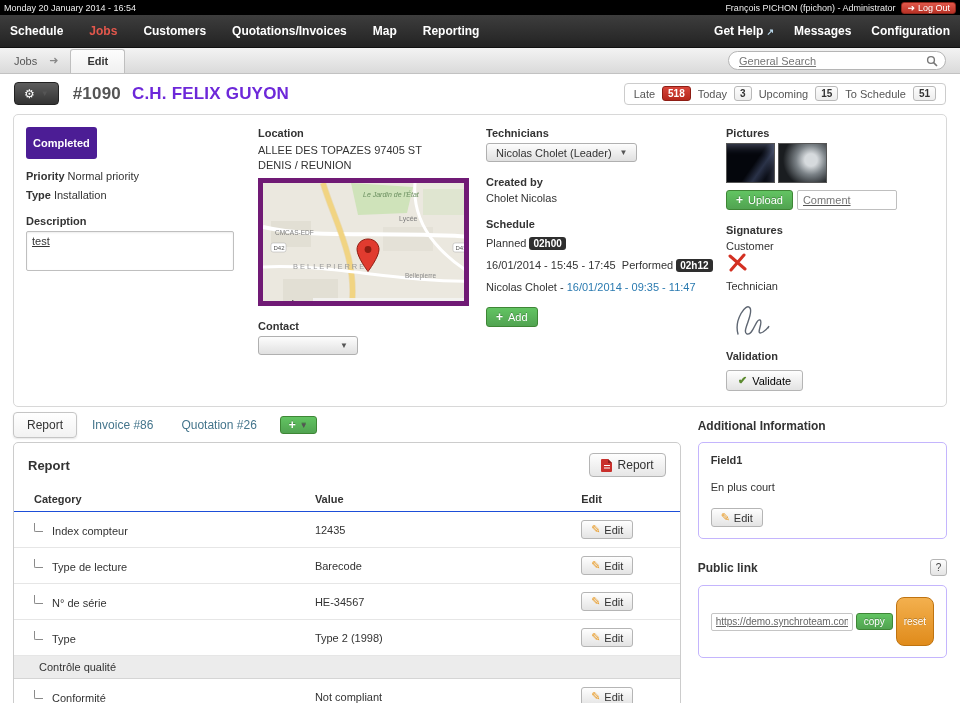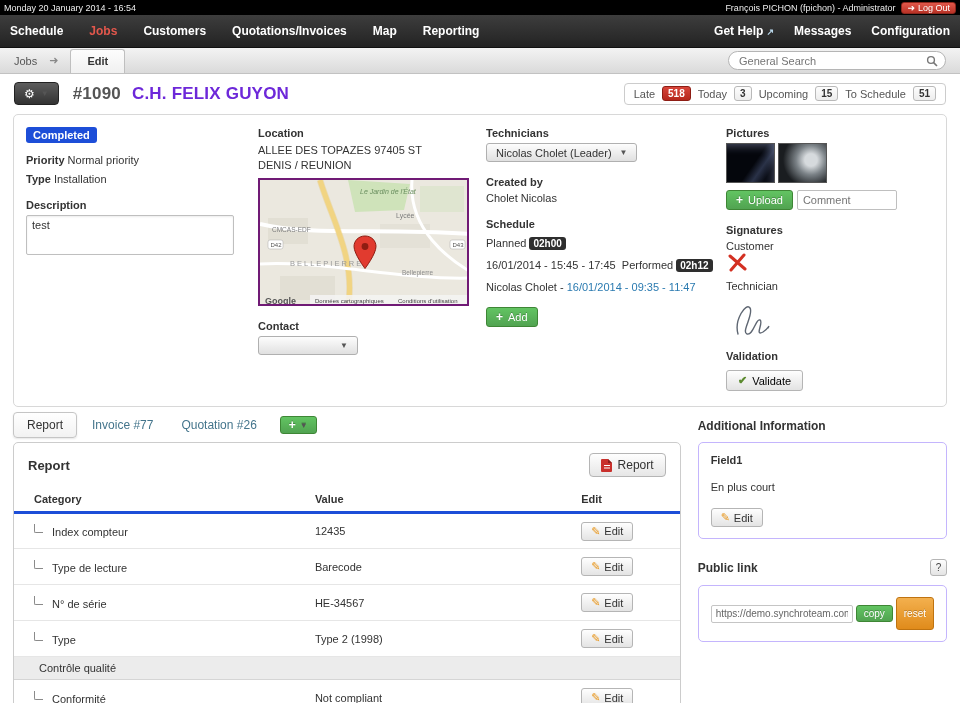--- a/index.html
+++ b/index.html
@@ -1,19 +1,19 @@
 <!DOCTYPE html>
 <html><head>
 <meta charset="utf-8">
 <style>
   * { margin:0; padding:0; box-sizing:border-box; }
   html,body { width:960px; height:703px; overflow:hidden; background:#fff;
     font-family:"Liberation Sans", sans-serif; font-size:11px; color:#333; }
   button { font-family:"Liberation Sans", sans-serif; cursor:pointer; }
-  input, textarea { font-family:"Liberation Sans", sans-serif; }
+  input, textarea { font-family:"Liberation Sans", sans-serif;text-decoration:underline; }
 
   
   .topbar { height:15px; background:#000; color:#eee; display:flex; justify-content:space-between;
     align-items:center; padding:0 4px; font-size:9px; }
   .topbar-right { display:flex; align-items:center; gap:6px; }
   .logout-btn { background:linear-gradient(#e0574a,#b93226); color:#fff; border:1px solid #8e271d;
     border-radius:3px; font-size:9px; padding:0 5px; height:12px; line-height:10px;
     display:inline-flex; align-items:center; gap:3px; }
 
   
@@ -58,27 +58,27 @@
     display:flex; height:293px; background:#fff; }
   .col { padding-right:10px; }
   .col-status { width:232px; }
   .col-location { width:228px; }
   .col-tech { width:240px; }
   .col-pics { flex:1; }
   .lbl { font-weight:bold; font-size:11px; color:#333; margin-bottom:4px; }
   .gap { margin-top:14px; }
   .line { margin-top:11px; }
   .lbl-inline { font-weight:bold; }
-  .completed-badge { display:inline-block; background:#1d4ed8; color:#fff; font-weight:bold;
-    font-size:11px; padding:2px 7px; border-radius:3px;text-align:right; }
+  .completed-badge { display:inline-block; background:#4c1d95; color:#fff; font-weight:bold;
+    font-size:11px; padding:10px 7px; border-radius:3px;text-align:right; }
   .desc-box { width:208px; height:40px; border:1px solid #bfbfbf; border-radius:2px; resize:none;
     font-size:11px; padding:3px 5px; color:#333; box-shadow:inset 0 1px 2px rgba(0,0,0,.08); }
   .address { width:200px; line-height:1.4; margin-bottom:4px; }
 
-  .map-wrap { width:211px; height:128px; border:2px solid #701a75; overflow:hidden; cursor:grab; }
+  .map-wrap { width:211px; height:128px; border:5px solid #701a75; overflow:hidden; cursor:grab; }
   .dd { background:linear-gradient(#fdfdfd,#e0e0e0); border:1px solid #b0b0b0; border-radius:3px;
     height:19px; font-size:11px; display:inline-flex; align-items:center; gap:8px; padding:0 9px; color:#333; cursor:pointer; }
   .dd .caret, .caret { font-size:8px; color:#555; }
   .contact-dd { width:100px; justify-content:space-between; }
 
   .sched-line { margin-top:5px; line-height:16px; white-space:nowrap; }
   .dur-badge { background:#2e2e2e; color:#fff; border-radius:3px; padding:1px 4px; font-size:10px; font-weight:bold; }
   .link { color:#2a7ab0; cursor:pointer; text-decoration:none; }
 
   .btn-green { display:inline-flex; align-items:center; gap:5px; color:#fff; font-size:11px;
@@ -113,21 +113,21 @@
     border-radius:3px; padding:3px 8px; margin-left:8px; display:inline-flex; align-items:center; gap:4px;
     text-shadow:0 -1px 0 rgba(0,0,0,.25); }
 
   .report-box { border:1px solid #ccc; border-radius:5px; background:#fff; padding-top:8px; min-height:265px; }
   .report-head { display:flex; justify-content:space-between; align-items:center; padding:2px 14px 12px; }
   .report-title { font-size:13px; font-weight:bold; }
   .report-btn { border:1px solid #b5b5b5; background:linear-gradient(#fefefe,#e6e6e6); border-radius:4px;
     padding:4px 11px; display:inline-flex; gap:6px; align-items:center; font-size:12px; color:#333; }
 
   table.report { width:100%; border-collapse:collapse; font-size:11px; }
-  .report th { text-align:left; font-weight:bold; padding:4px 8px 6px; border-bottom:3px solid #1d4ed8; font-size:11px; }
+  .report th { text-align:left; font-weight:bold; padding:4px 8px 6px; border-bottom:1px solid #1d4ed8; font-size:11px; }
   th.c-cat { width:44%; padding-left:20px; }
   th.c-val { width:40%; }
   th.c-edit { width:16%; }
   tr.group-row td { background:#ececec; border-top:1px solid #d5d5d5; border-bottom:1px solid #d5d5d5;
     padding:5px 8px 5px 25px; color:#333; }
   tr.item-row td { border-bottom:1px solid #e6e6e6; padding:2px 8px; height:36px; }
   tr.item-row td:first-child { padding-left:20px; }
   .elbow { display:inline-block; width:9px; height:9px; border-left:1px solid #8a8a8a;
     border-bottom:1px solid #8a8a8a; border-bottom-left-radius:2px; margin-right:9px; vertical-align:3px; }
   .btn-edit { border:1px solid #b5b5b5; background:linear-gradient(#fefefe,#e4e4e4); border-radius:3px;
@@ -140,21 +140,21 @@
   .field-label { font-weight:bold; margin-bottom:15px; }
   .field-value { margin-bottom:15px; }
   .help-btn { width:17px; height:17px; border-radius:3px; border:1px solid #b5b5b5;
     background:linear-gradient(#fefefe,#e4e4e4); font-size:10px; color:#444; line-height:14px; }
   .link-row { display:flex; gap:3px; align-items:center; }
   .url-input { flex:1; min-width:0; border:1px solid #c5c5c5; border-radius:2px; height:18px;
     font-size:10px; color:#666; padding:0 4px; }
   .copy-btn { background:linear-gradient(#62c462,#51a351); color:#fff; border:1px solid #3e8635;
     border-radius:3px; font-size:10px; padding:2px 7px; text-shadow:0 -1px 0 rgba(0,0,0,.25); }
   .reset-btn { background:linear-gradient(#f3b04e,#e08b1b); color:#fff; border:1px solid #bf7310;
-    border-radius:3px; font-size:10px; padding:10px 7px; text-shadow:0 -1px 0 rgba(0,0,0,.25); }
+    border-radius:8px; font-size:10px; padding:18px 7px; text-shadow:0 -1px 0 rgba(0,0,0,.25); }
 </style>
 </head>
 <body>
 
 <div class="topbar">
   <span>Monday 20 January 2014 - 16:54</span>
   <div class="topbar-right">
     <span>François PICHON (fpichon) - Administrator</span>
     <button class="logout-btn">
       <span>➜</span>
@@ -330,21 +330,21 @@
       <span class="check-icon">✔</span>
       <span>Validate</span>
     </button>
   </div>
 </div>
 
 <div class="lower">
   <div class="lower-left">
     <div class="tabs" id="tabs">
       <span class="tab active">Report</span>
-        <span class="tab">Invoice #77</span>
+        <span class="tab">Invoice #86</span>
         <span class="tab">Quotation #26</span>
         <button class="add-tab-btn" id="add-tab-btn">
         <span class="plus-icon">+</span>
         <span class="caret">▼</span>
       </button>
     </div>
 
     <div class="report-box">
       <div class="report-head">
         <div class="report-title">Report</div>

